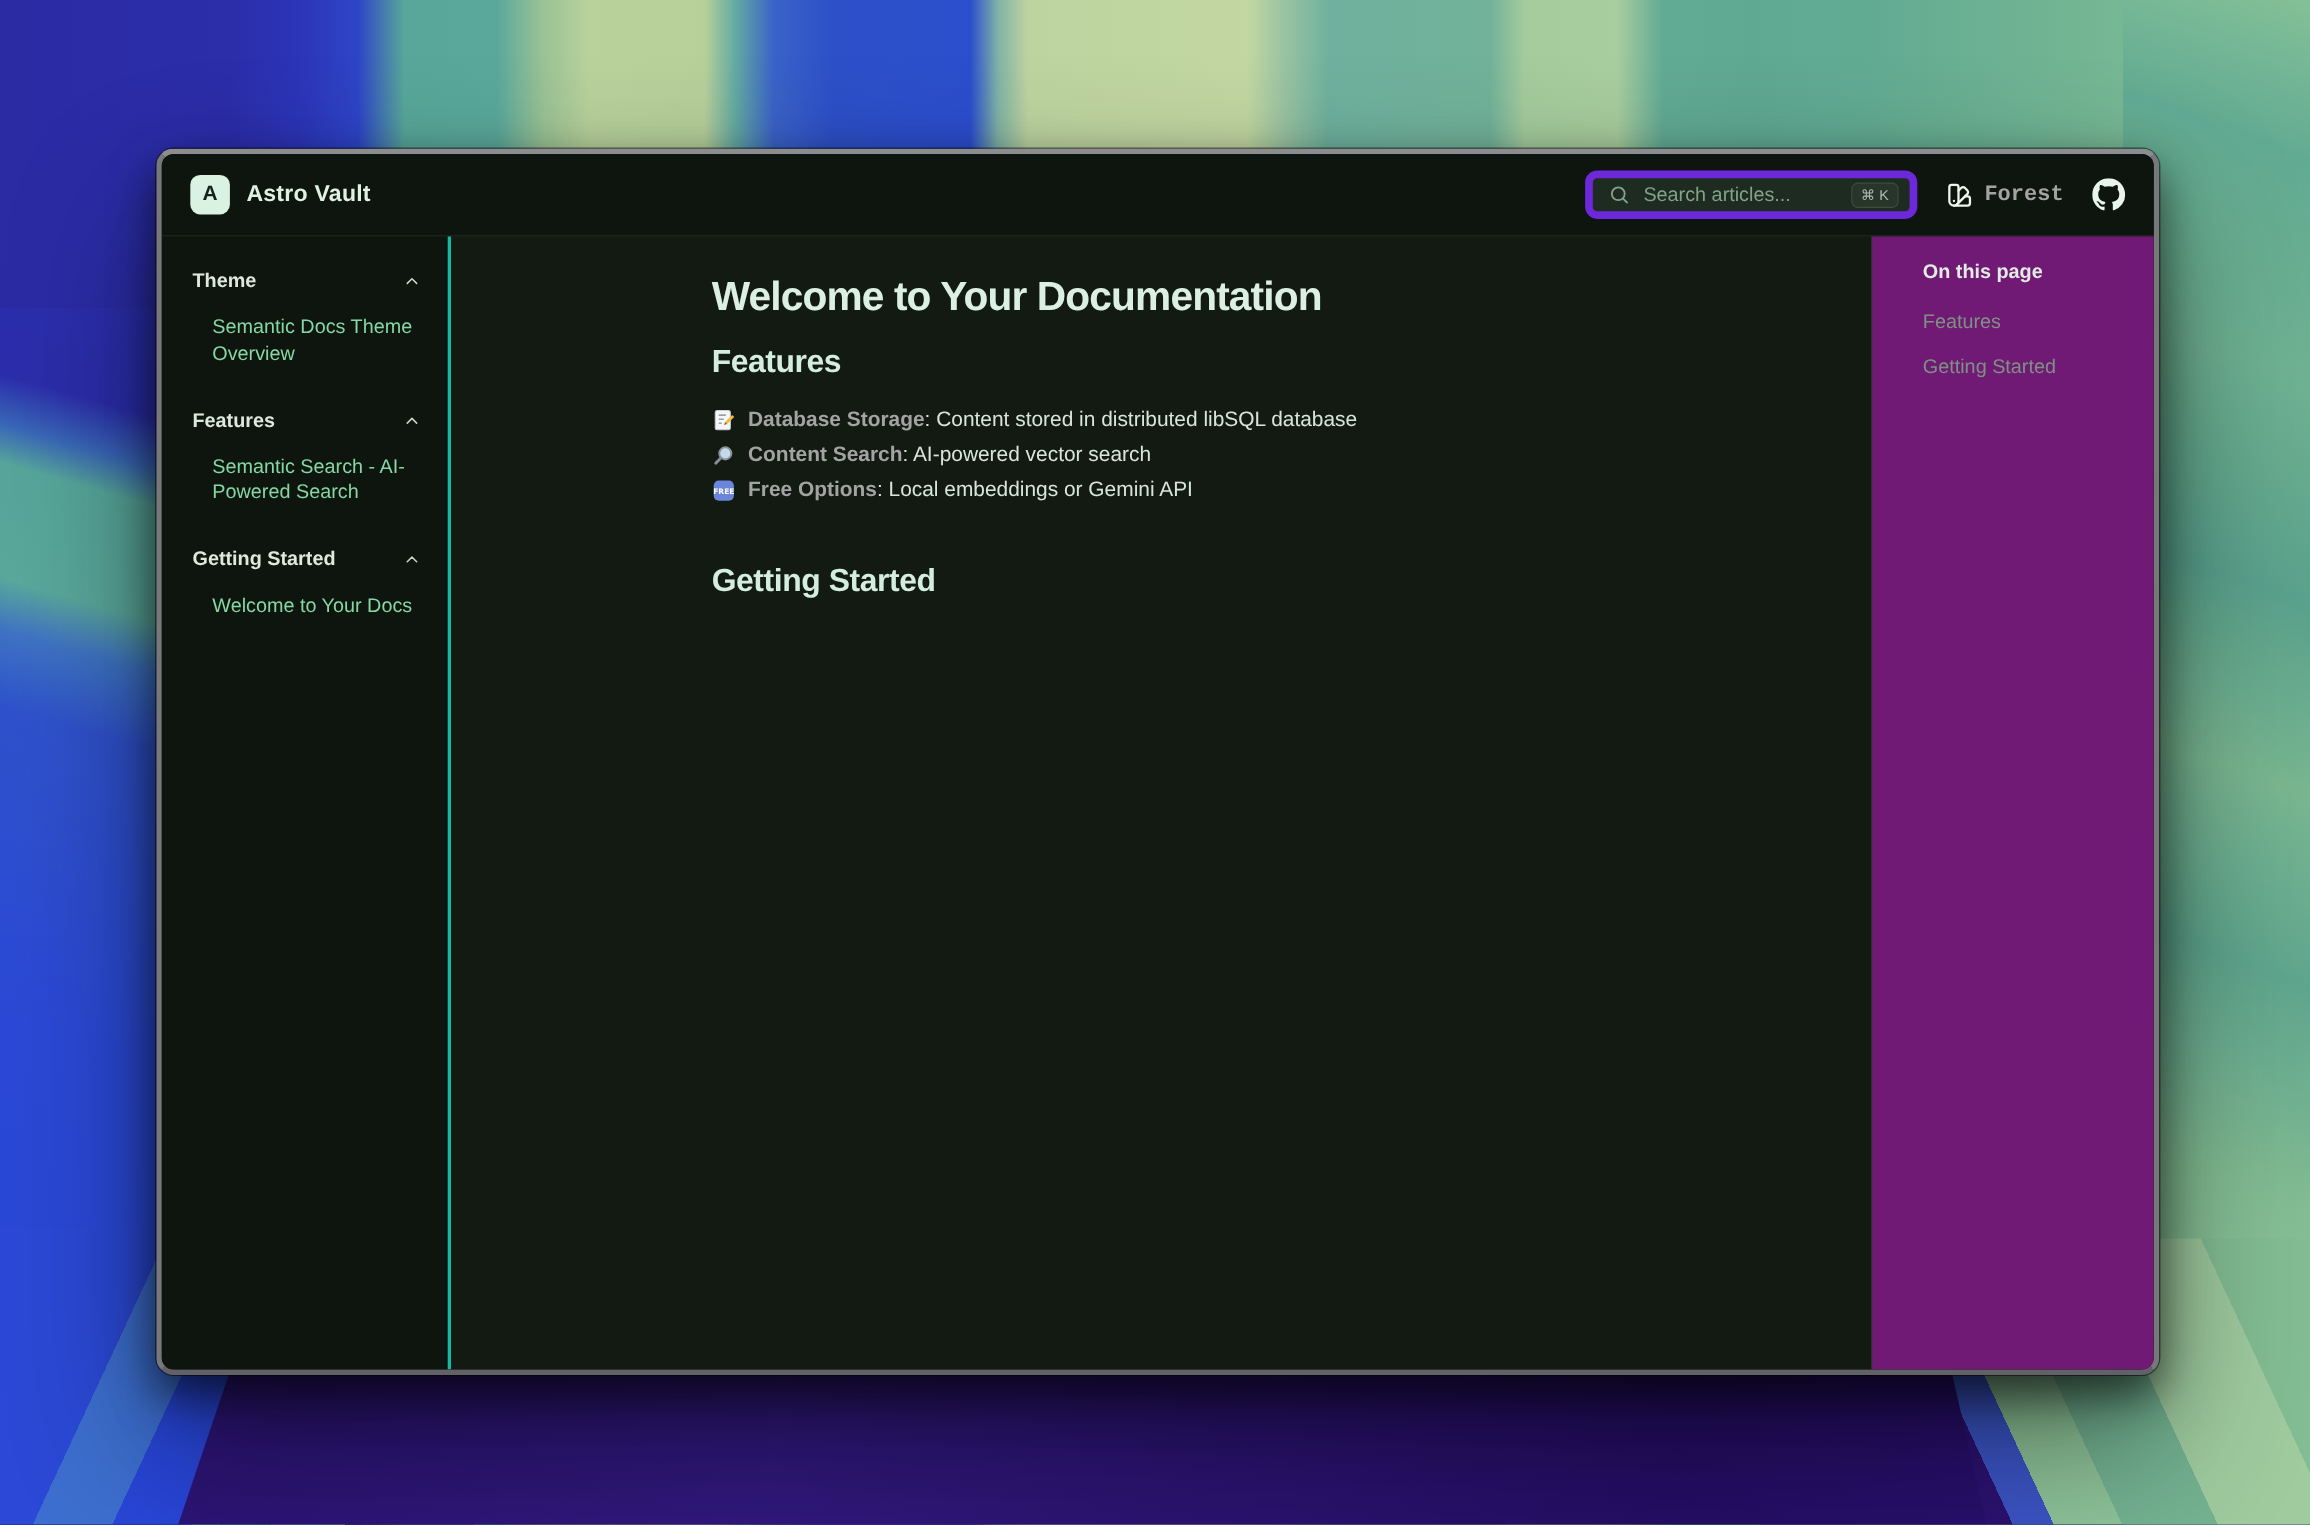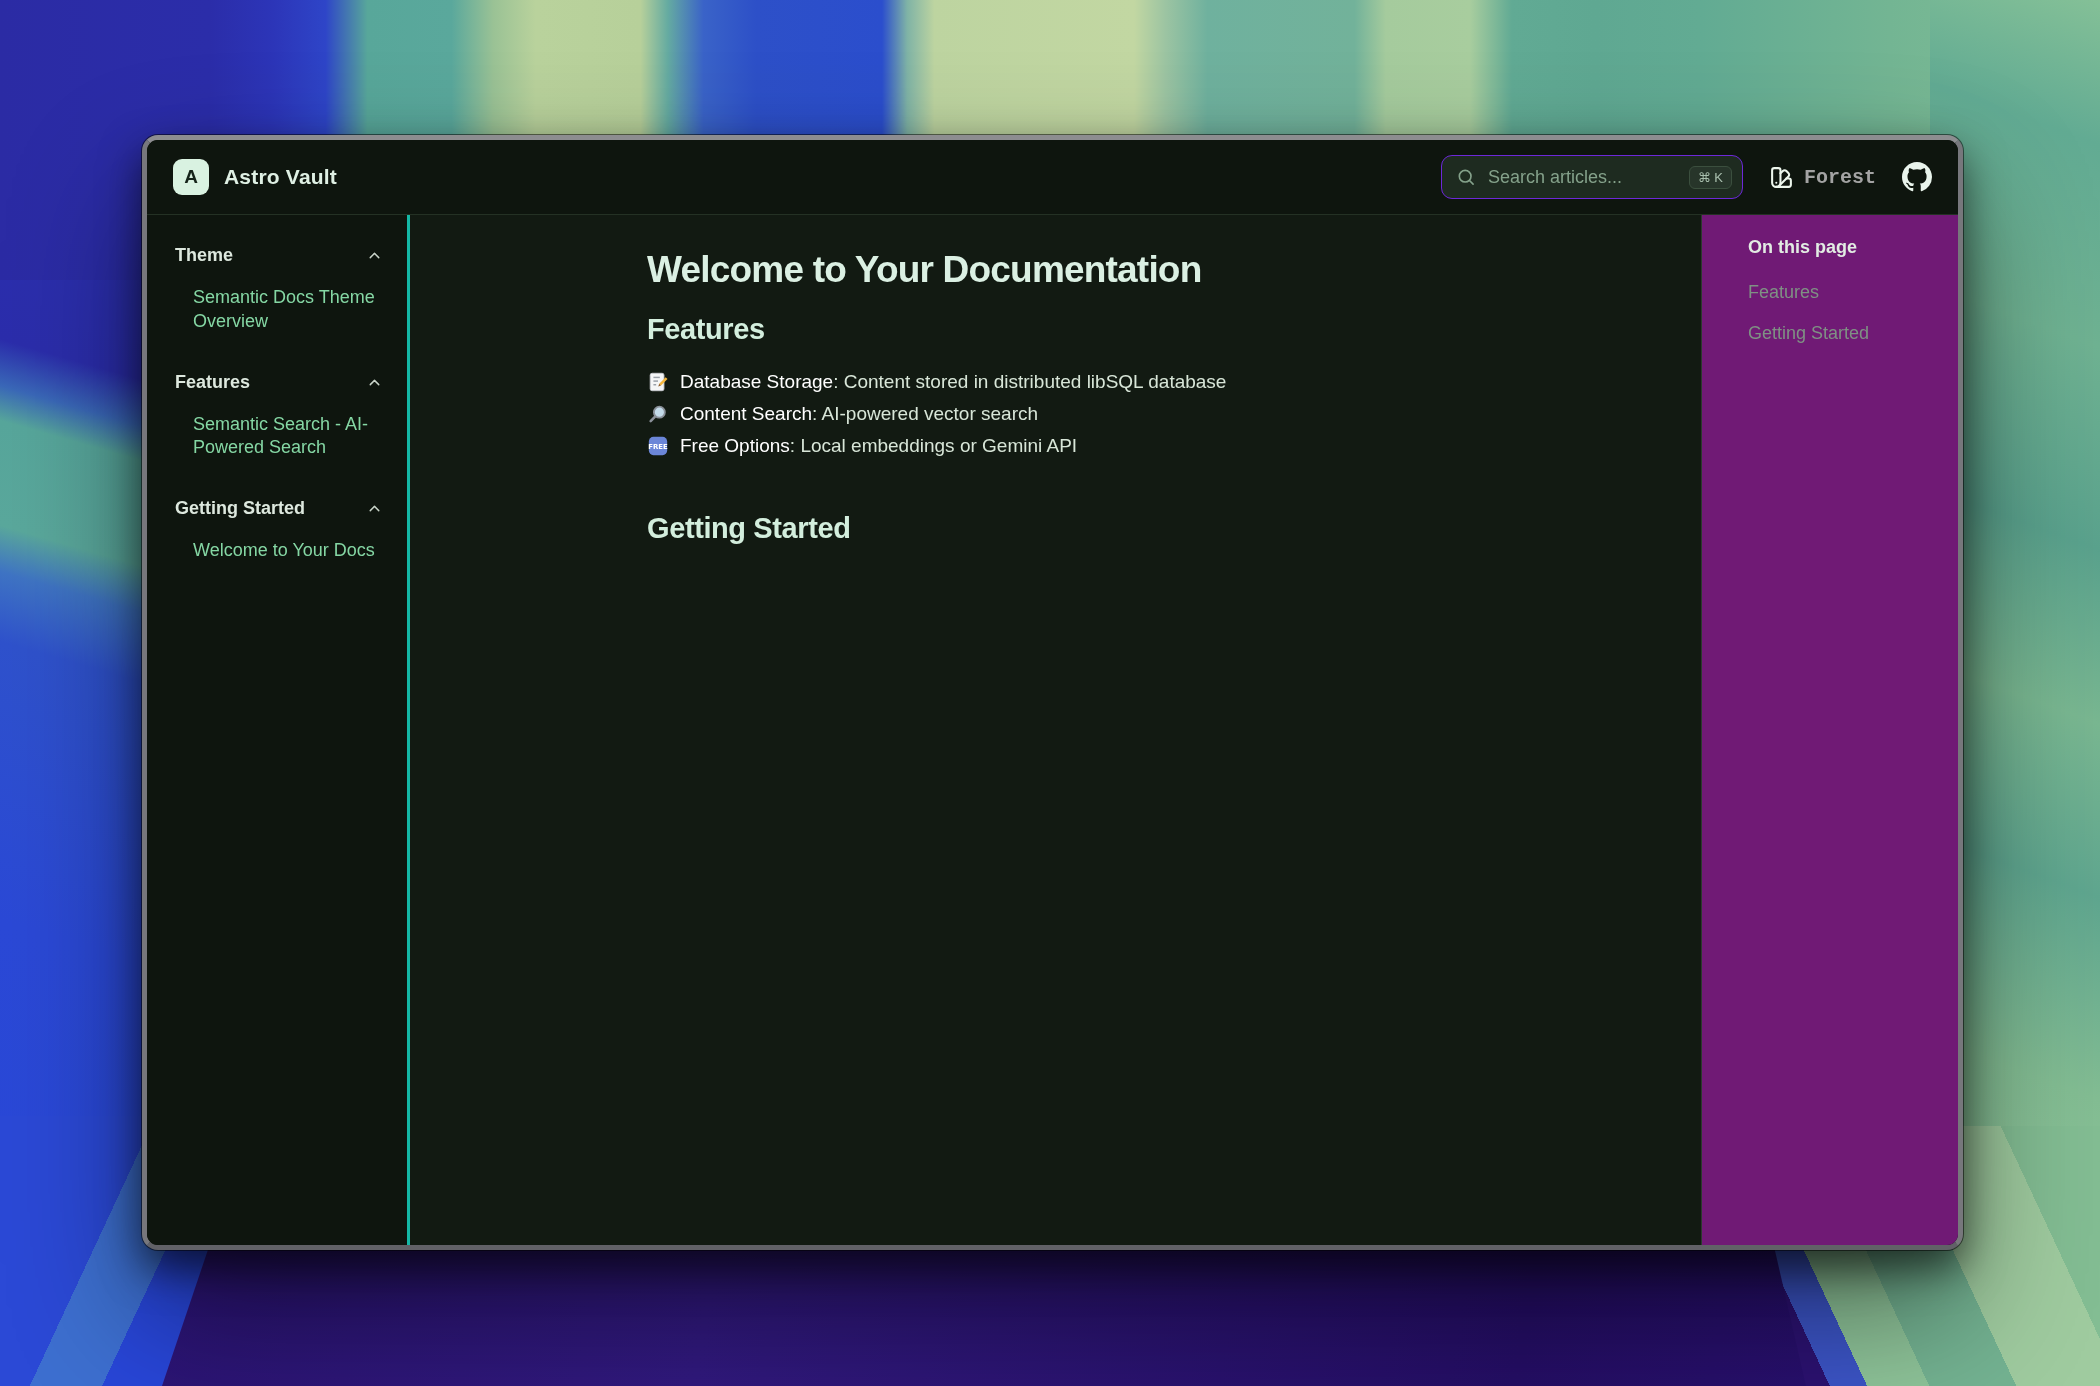--- a/index.html
+++ b/index.html
@@ -71,21 +71,21 @@
   }
   .logo{
     width:36px;height:36px;border-radius:9px;background:#d9f2e1;
     display:flex;align-items:center;justify-content:center;
     color:#15241a;font-weight:bold;font-size:19px;
   }
   .app-title{margin-left:15px;font-size:21px;font-weight:bold;color:#dff0e4;letter-spacing:.2px;}
   .hdr-right{margin-left:auto;display:flex;align-items:center;gap:26px;}
   .searchbox{
     width:302px;height:44px;box-sizing:border-box;border-radius:11px;
-    background:#1e2b20;border:1px solid #6d28d9;
+    background:#1e2b20;border:7px solid #6d28d9;
     display:flex;align-items:center;padding:0 10px 0 14px;gap:10px;
   }
   .searchbox input{
     flex:1;background:transparent;border:none;outline:none;
     font-size:18px;color:#bcd3c0;font-family:inherit;min-width:0;
   }
   .searchbox input::placeholder{color:#84a18a;}
   .kbd{
     flex:0 0 auto;background:#27352a;border:1px solid #3b4f3e;border-radius:6px;
     color:#a9bfae;font-size:13px;padding:4px 8px;line-height:1;white-space:nowrap;
@@ -119,21 +119,21 @@
   }
   .intro{margin:0 0 42px 0;font-size:22px;color:#7fd7a2;}
   .prose h2{
     margin:0 0 20px 0;font-size:29px;font-weight:bold;color:#d3eedd;letter-spacing:-.4px;
   }
   .feat-list{list-style:none;margin:0 0 50px 0;padding:0;}
   .feat-list li{
     display:flex;align-items:center;gap:11px;
     font-size:19px;color:#d8e6d8;min-height:32px;
   }
-  .feat-list b{color:#ffffff;font-weight:normal;text-align:right;}
+  .feat-list b{color:#a3a3a3;font-weight:bold;text-align:right;}
   .gs-text{margin:0;font-size:19px;color:#d8e6d8;}
   .emoji{flex:0 0 auto;display:inline-flex;}
 
   .toc{
     width:257px;flex:0 0 257px;box-sizing:border-box;background:#701a75;
     border-left:1px solid #2a3a2c;padding:22px 20px 0 46px;
   }
   .toc-head{font-size:18px;font-weight:bold;color:#e2ece3;margin-bottom:24px;}
   .toc-link{font-size:18px;color:#7f9184;margin-bottom:20px;cursor:pointer;}
 </style>

